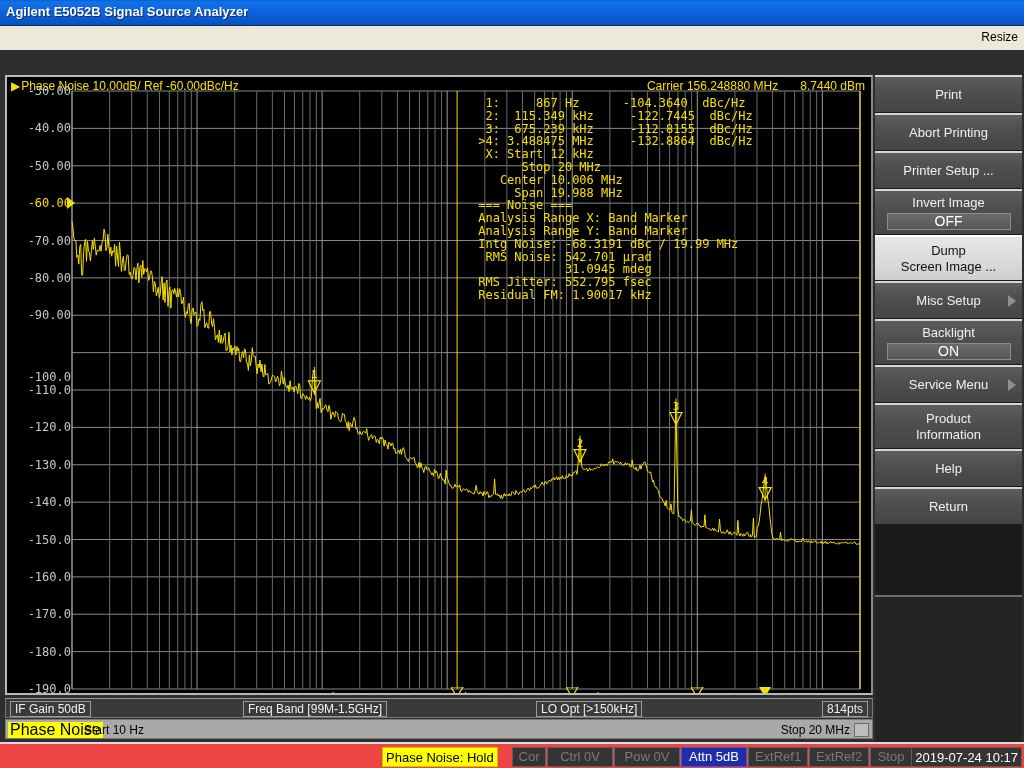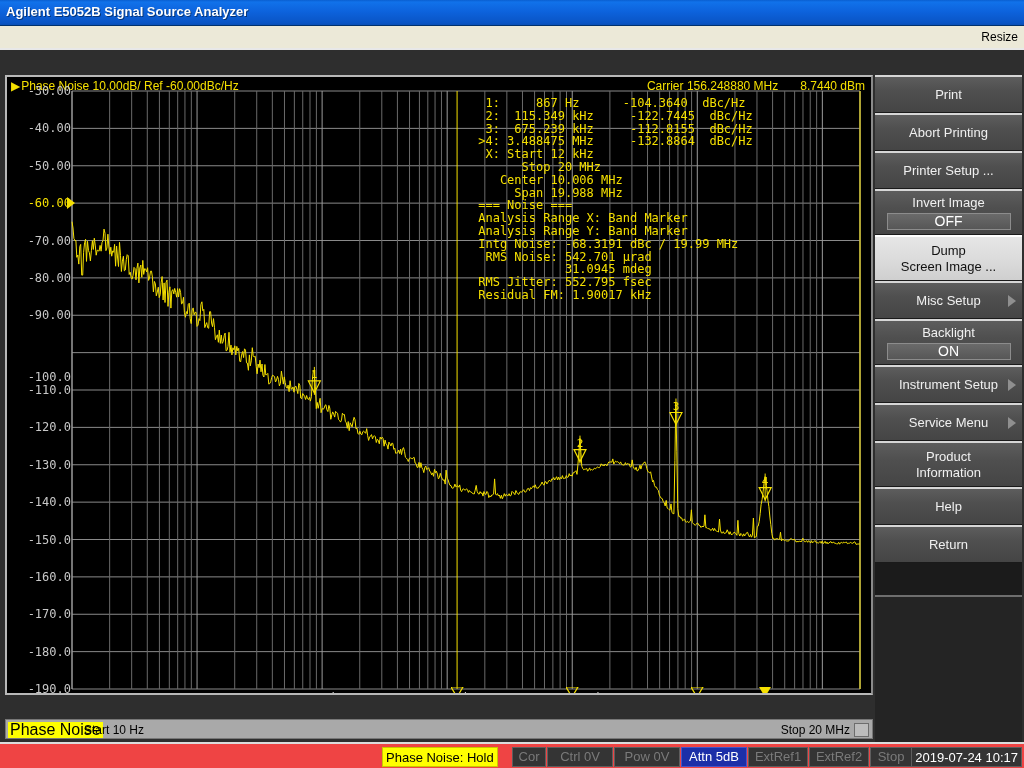--- a/index.html
+++ b/index.html
@@ -372,20 +372,26 @@
           <div style="position: absolute; left: 684.295px; top: -2px; width: 0px; height: 0px; border-left: 6px solid transparent; border-right: 6px solid transparent; border-top: 10px solid transparent;">
             <svg width="13" height="11" style="position:absolute;left:-6px;top:-10px">
               <polygon points="6,10 0,0 12,0" fill="none" stroke="#f5e000" stroke-width="1.2"></polygon>
             </svg>
           </div>
           <div style="position: absolute; left: 752.156px; top: -2px; width: 0px; height: 0px; border-left: 6px solid transparent; border-right: 6px solid transparent; border-top: 10px solid rgb(245, 224, 0);"></div>
         </div>
       <div id="refmark" style="top: 120.125px;"></div>
     </div>
 
+    <div id="infobar">
+      <div class="chip" style="left:4px;">IF Gain 50dB</div>
+      <div class="chip" style="left:237px;">Freq Band [99M-1.5GHz]</div>
+      <div class="chip" style="left:530px;">LO Opt [&gt;150kHz]</div>
+      <div class="chip" style="right:4px;">814pts</div>
+    </div>
 
     <div id="statusbar">
       <div id="st-phase">Phase Noise</div>
       <div id="st-start">Start 10 Hz</div>
       <div id="st-stop">Stop 20 MHz</div>
       <div id="st-box"></div>
     </div>
 
     <div id="softmenu">
       <div id="softtitle">System</div>
@@ -407,24 +413,20 @@
             <div>Dump</div>
             <div>Screen Image ...</div>
           </div>
           <div class="skey">
             <div>Misc Setup</div>
             <span class="arrow"></span>
           </div>
           <div class="skey two">
             <div>Backlight</div>
             <span class="val">ON</span>
-          </div>
-          <div class="skey">
-            <div>Instrument Setup</div>
-            <span class="arrow"></span>
           </div>
           <div class="skey">
             <div>Service Menu</div>
             <span class="arrow"></span>
           </div>
           <div class="skey two">
             <div>Product</div>
             <div>Information</div>
           </div>
           <div class="skey">

